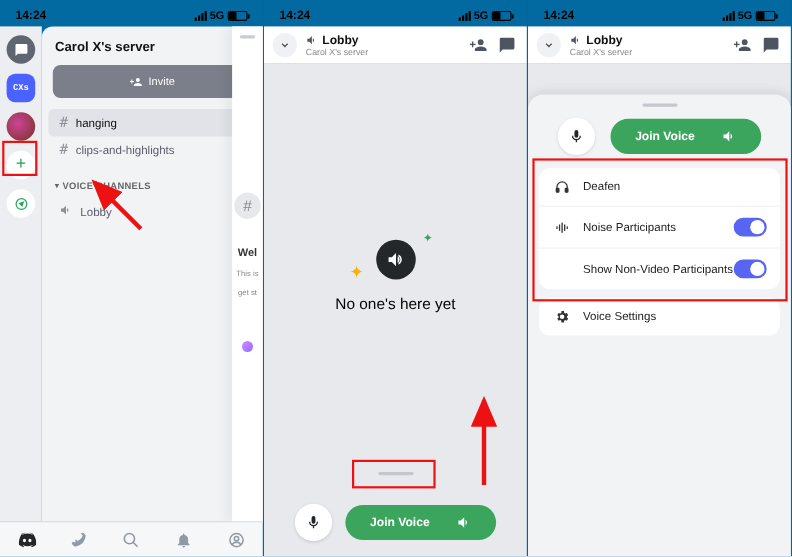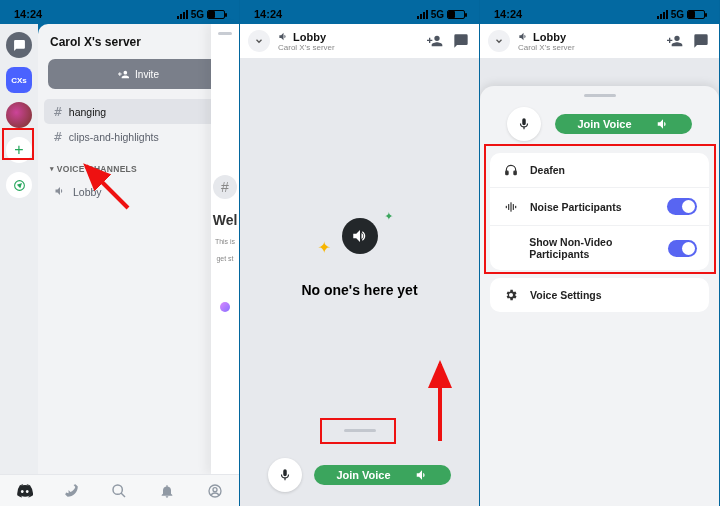--- a/index.html
+++ b/index.html
@@ -14,39 +14,39 @@
   .signal-bars { display:flex; align-items:flex-end; gap:1px; height:9px;}
   .signal-bars span{ width:2px; background:#000; }
   .signal-bars span:nth-child(1){height:3px;} .signal-bars span:nth-child(2){height:5px;}
   .signal-bars span:nth-child(3){height:7px;} .signal-bars span:nth-child(4){height:9px;}
 
   
   .p1-body { display:flex; height: calc(100% - 24px - 32px); }
   .server-rail { width: 38px; background:#eceef1; display:flex; flex-direction:column; align-items:center; padding-top:8px; gap:9px;}
   .rail-item { width:26px; height:26px; border-radius:50%; background:#fff; display:flex; align-items:center; justify-content:center; font-size:12px; color:#555;}
   .rail-dm { background:#5f6672; color:#fff;}
-  .rail-cx { background:#4a62ff; color:#fff; border-radius:8px; font-size:8px; font-weight:700;}
+  .rail-cx { background:#4a62ff; color:#fff; border-radius:8px; font-size:8px; font-weight:700;font-family:Liberation Mono, monospace;}
   .rail-avatar { background: radial-gradient(circle at 40% 40%, #c49, #732);}
   .rail-add { background:#fff; color:#23a55a; font-size:16px; font-weight:400;}
   .rail-discover { background:#fff; color:#23a55a;}
   .channel-panel { flex:1; background:#f2f3f5; border-top-left-radius:10px; display:flex; flex-direction:column;}
   .server-header { display:flex; align-items:center; justify-content:space-between; padding:10px 10px 8px 12px;}
   .server-name { font-size:12px; font-weight:700; color:#111;}
   .dots { font-size:13px; color:#444; letter-spacing:1px;}
   .invite-btn { margin:2px 10px 10px 10px; background:#7a7f8a; color:#fff; border:none; border-radius:7px; height:30px; display:flex; align-items:center; justify-content:center; gap:6px; font-size:10px; font-weight:400;}
   .section-head { display:flex; align-items:center; justify-content:space-between; padding:4px 10px 4px 12px; font-size:8.5px; font-weight:700; color:#666; letter-spacing:.3px;}
   .section-plus { font-size:13px; color:#888; font-weight:400;}
   .chan { display:flex; align-items:center; gap:7px; padding:5px 10px 5px 16px; font-size:10.5px; color:#5a5f6a;}
   .chan.selected { background:#e1e3e8; border-radius:5px; margin:0 6px; padding-left:10px; color:#111;}
   .hash { font-family: monospace; font-size:13px; color:#8a8f99;}
   .spk { font-size:11px;}
   .peek { position:absolute; right:0; top:24px; bottom:32px; width:28px; background:#fff; display:flex; flex-direction:column; padding-top:8px; gap:10px; align-items:center; box-shadow:-6px 0 10px rgba(0,0,0,.05);}
   .peek-line { width:14px; height:3px; background:#c8ccd3; border-radius:2px;}
   .peek-hash { width:24px; height:24px; border-radius:50%; background:#e6e8ec; color:#888; display:flex; align-items:center; justify-content:center; font-size:14px; margin-top:130px;}
-  .peek-txt { font-size:14px; font-weight:700; color:#333; margin-top:3px;}
+  .peek-txt { font-size:10px; font-weight:700; color:#333; margin-top:16px;}
   .peek-sub { font-size:7px; color:#888;}
   .peek-dots { display:flex; gap:3px; margin-top:30px;}
   .peek-dot{ width:10px; height:10px; border-radius:50%;}
   .bottom-nav { position:absolute; bottom:0; left:0; right:0; height:32px; background:#f6f7f8; display:flex; align-items:center; justify-content:space-around; border-top:1px solid #e5e7eb;}
   .nav-ic { width:18px; height:18px; display:flex; align-items:center; justify-content:center; color:#9099a4;}
   .nav-ic.active{ color:#23272a;}
 
   
   .red-box { position:absolute; border:2px solid #e11; pointer-events:none;}
   .red-arrow { position:absolute; pointer-events:none;}
@@ -57,35 +57,35 @@
   .lobby-title { font-size:11px; font-weight:700; color:#111; display:flex; align-items:center; gap:4px;}
   .lobby-sub { font-size:8px; color:#888;}
   .hdr-right { margin-left:auto; display:flex; gap:10px; color:#4e5560;}
   .hdr-ic { width:16px; height:16px;}
 
   
   .p2-body { background:#e7e9ed; height: calc(100% - 24px - 34px); position:relative; display:flex; flex-direction:column; align-items:center; }
   .emptystate { margin-top:160px; display:flex; flex-direction:column; align-items:center; width:100%;}
   .big-spk { width:36px; height:36px; border-radius:50%; background:#23272a; color:#fff; display:flex; align-items:center; justify-content:center;}
   .sparkle { position:absolute;}
-  .es-title { font-size:14px; font-weight:700; margin-top:28px;}
+  .es-title { font-size:14px; font-weight:400; margin-top:14px;}
   .es-sub { font-size:8px; color:#555; text-align:center; padding:4px 22px 0; line-height:1.3;}
   .p2-footer { position:absolute; bottom:14px; left:0; right:0; display:flex; align-items:center; justify-content:center; gap:12px;}
   .mic-btn { width:34px; height:34px; border-radius:50%; background:#fff; display:flex; align-items:center; justify-content:center; box-shadow:0 1px 3px rgba(0,0,0,.15);}
-  .join-btn { background:#3ba55d; color:#fff; border:none; border-radius:20px; height:20px; padding:0 22px; display:flex; align-items:center; gap:24px; font-size:11px; font-weight:600;}
+  .join-btn { background:#3ba55d; color:#fff; border:none; border-radius:20px; height:32px; padding:0 22px; display:flex; align-items:center; gap:24px; font-size:11px; font-weight:600;}
   .drag-handle { width:32px; height:3px; background:#c3c7ce; border-radius:2px;}
 
   
   .p3-body { background:#e7e9ed; height: calc(100% - 24px - 34px); position:relative;}
   .sheet { position:absolute; left:0; right:0; top:28px; bottom:0; background:#f2f3f5; border-top-left-radius:14px; border-top-right-radius:14px; padding:8px 0 0; box-shadow:0 -2px 10px rgba(0,0,0,.1);}
   .sheet-handle { width:32px; height:3px; background:#c3c7ce; border-radius:2px; margin:0 auto 10px;}
   .sheet-top { display:flex; align-items:center; justify-content:center; gap:14px; margin-bottom:12px;}
   .sheet-mic { width:34px; height:34px; border-radius:50%; background:#fff; display:flex; align-items:center; justify-content:center; box-shadow:0 1px 3px rgba(0,0,0,.12);}
   .menu-card { background:#fff; margin:0 10px; border-radius:10px; overflow:hidden;}
-  .menu-row { display:flex; align-items:center; padding:10px 12px; font-size:10.5px; color:#222;font-weight:bold;}
+  .menu-row { display:flex; align-items:center; padding:10px 12px; font-size:10.5px; color:#222;}
   .menu-row + .menu-row { border-top:1px solid #f0f1f3;}
   .menu-ic { width:18px; margin-right:10px; color:#333; display:flex; justify-content:center;}
   .toggle { margin-left:auto; width:30px; height:17px; border-radius:10px; background:#5865f2; position:relative;}
   .toggle::after{content:"";position:absolute;right:2px;top:2px;width:13px;height:13px;background:#fff;border-radius:50%;}
   .menu-card.second { margin-top:8px;}
 </style>
 </head>
 <body>
 
 <div class="stage">

